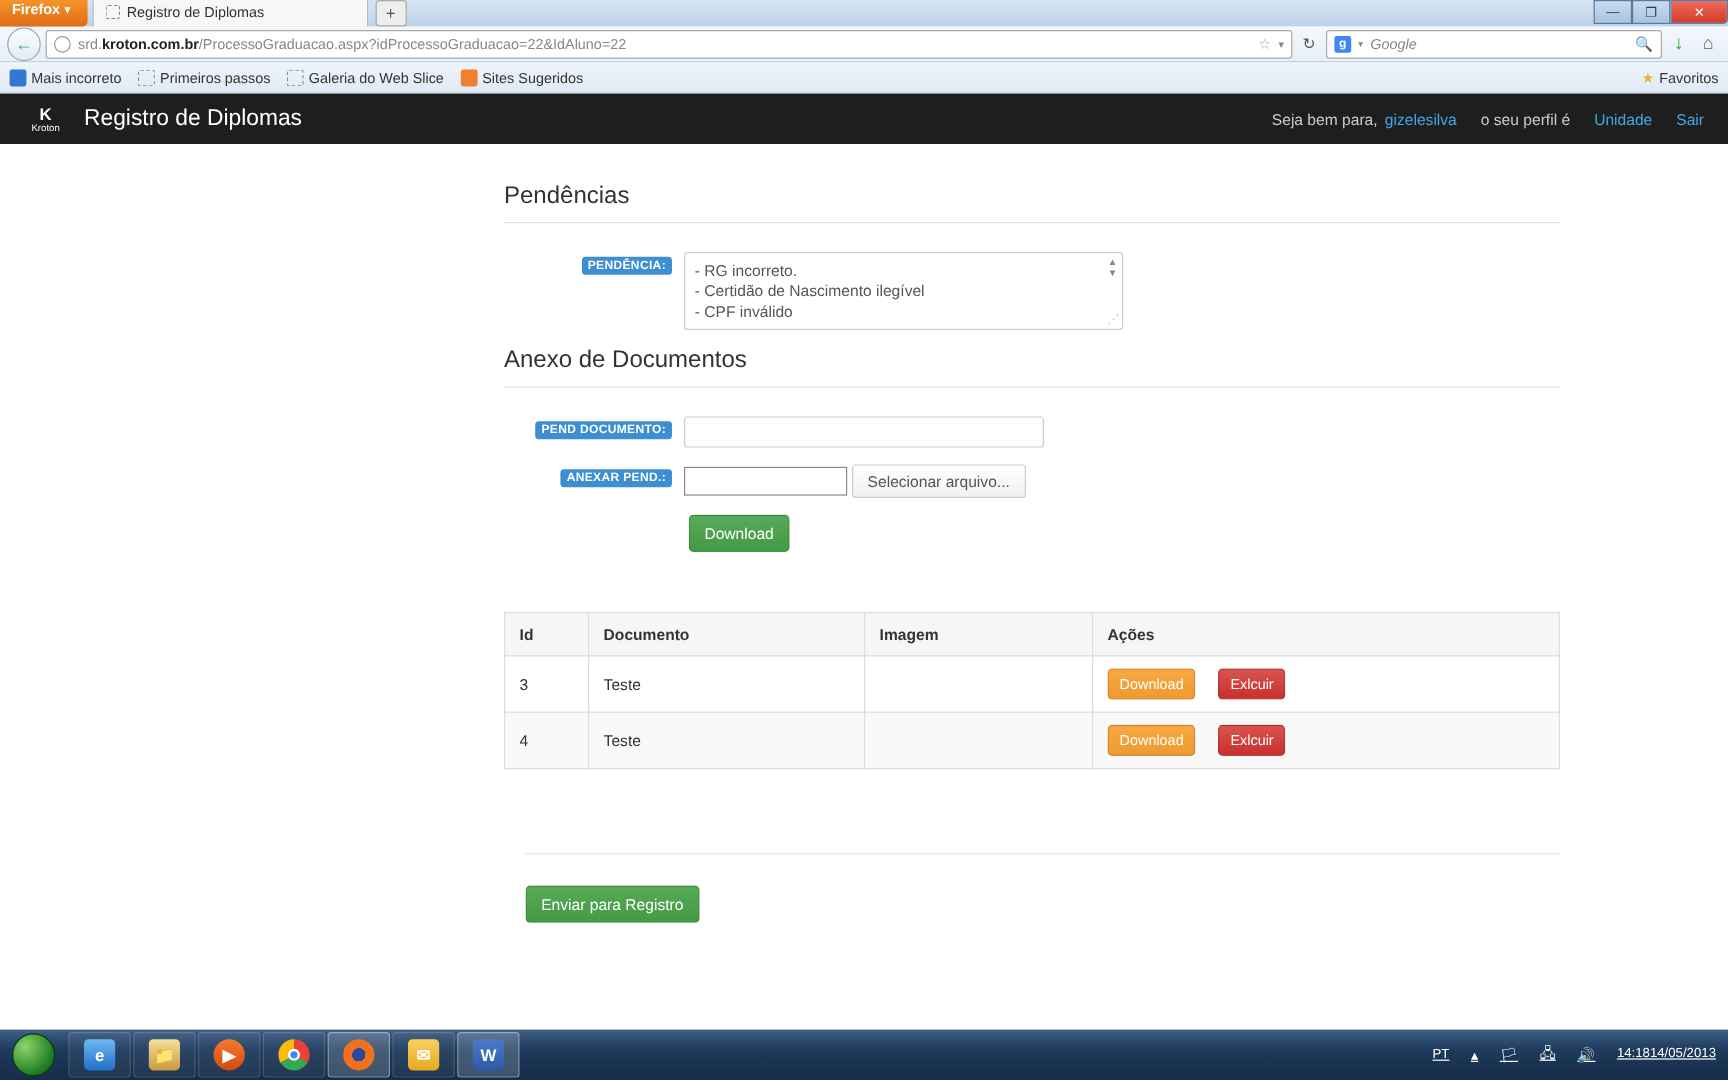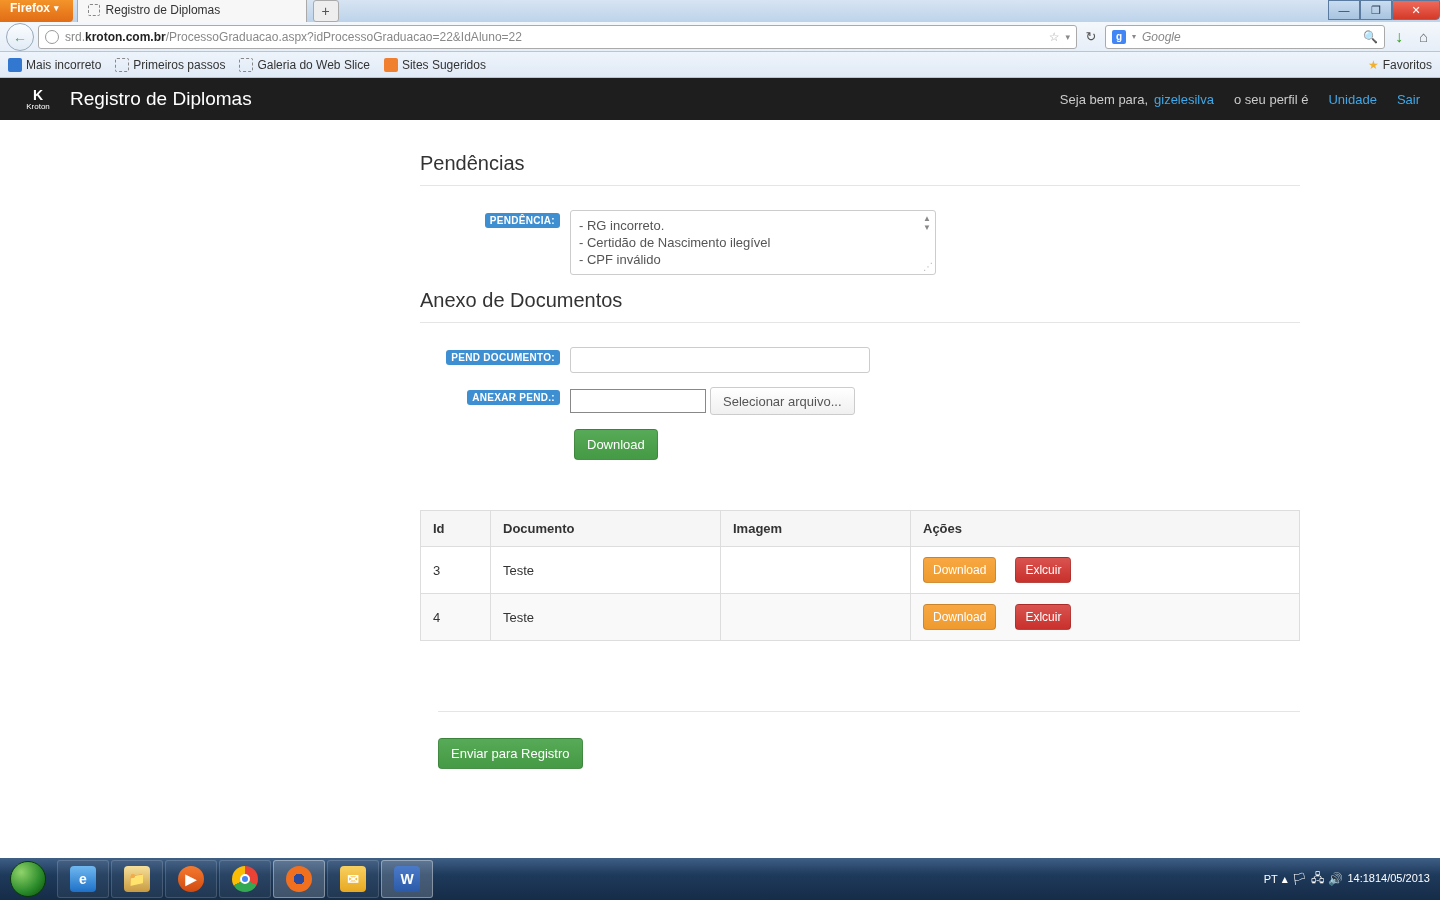--- a/index.html
+++ b/index.html
@@ -90,21 +90,21 @@
 .viewport::-webkit-scrollbar-track { background: #f0f0f0; border-left: 1px solid #ddd; }
 .viewport::-webkit-scrollbar-thumb { background: #c8c8c8; border: 2px solid #f0f0f0; border-radius: 3px; }
 
 
 .taskbar { position: absolute; bottom: 0; left: 0; right: 0; height: 42px; background: linear-gradient(#3f5f85, #1e3a5c 40%, #162c47); display: flex; align-items: center; padding: 0 0 0 0; }
 .start { width: 56px; height: 42px; display: flex; align-items: center; justify-content: center; }
 .start .orb { width: 36px; height: 36px; border-radius: 50%; background: radial-gradient(circle at 30% 30%, #8fd46a, #2a8a2a 60%, #0a4a0a); border: 1px solid #0a3a0a; position: relative; }
 .tb-item { width: 52px; height: 38px; margin: 0 1px; border: 1px solid rgba(255,255,255,0.15); border-radius: 3px; background: rgba(255,255,255,0.05); display: flex; align-items: center; justify-content: center; font-size: 18px; }
 .tb-item.active { background: rgba(255,255,255,0.18); border-color: rgba(255,255,255,0.35); }
 .tb-ic { width: 26px; height: 26px; border-radius: 4px; display: flex; align-items: center; justify-content: center; color: #fff; font-size: 14px; font-weight: bold; }
-.tray { margin-left: auto; display: flex; align-items: center; gap: 4px; padding-right: 10px; color: #fff; font-size: 11px; }
+.tray { margin-left: auto; display: flex; align-items: center; gap: 18px; padding-right: 10px; color: #fff; font-size: 11px; text-decoration: underline; }
 .tray .clock { display: flex; align-items: flex-end; line-height: 1.2; }
 .tray .ic { font-size: 12px; }
 </style>
 </head>
 <body>
 
 <div class="titlebar">
   <div class="firefox-btn">
       <span>Firefox</span>
     </div>

